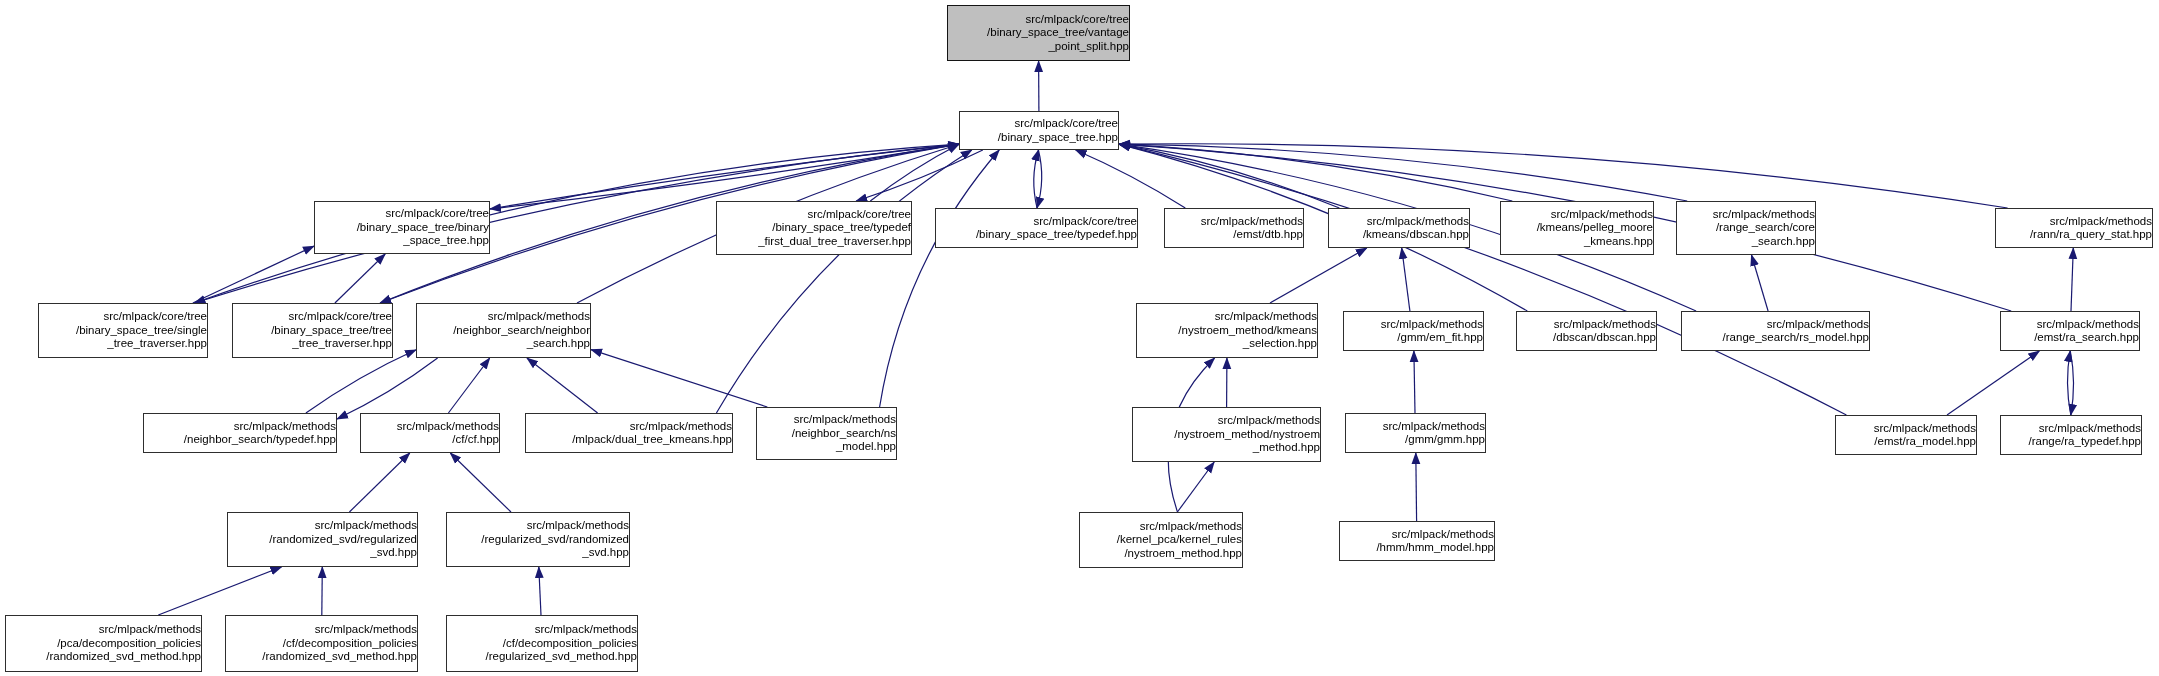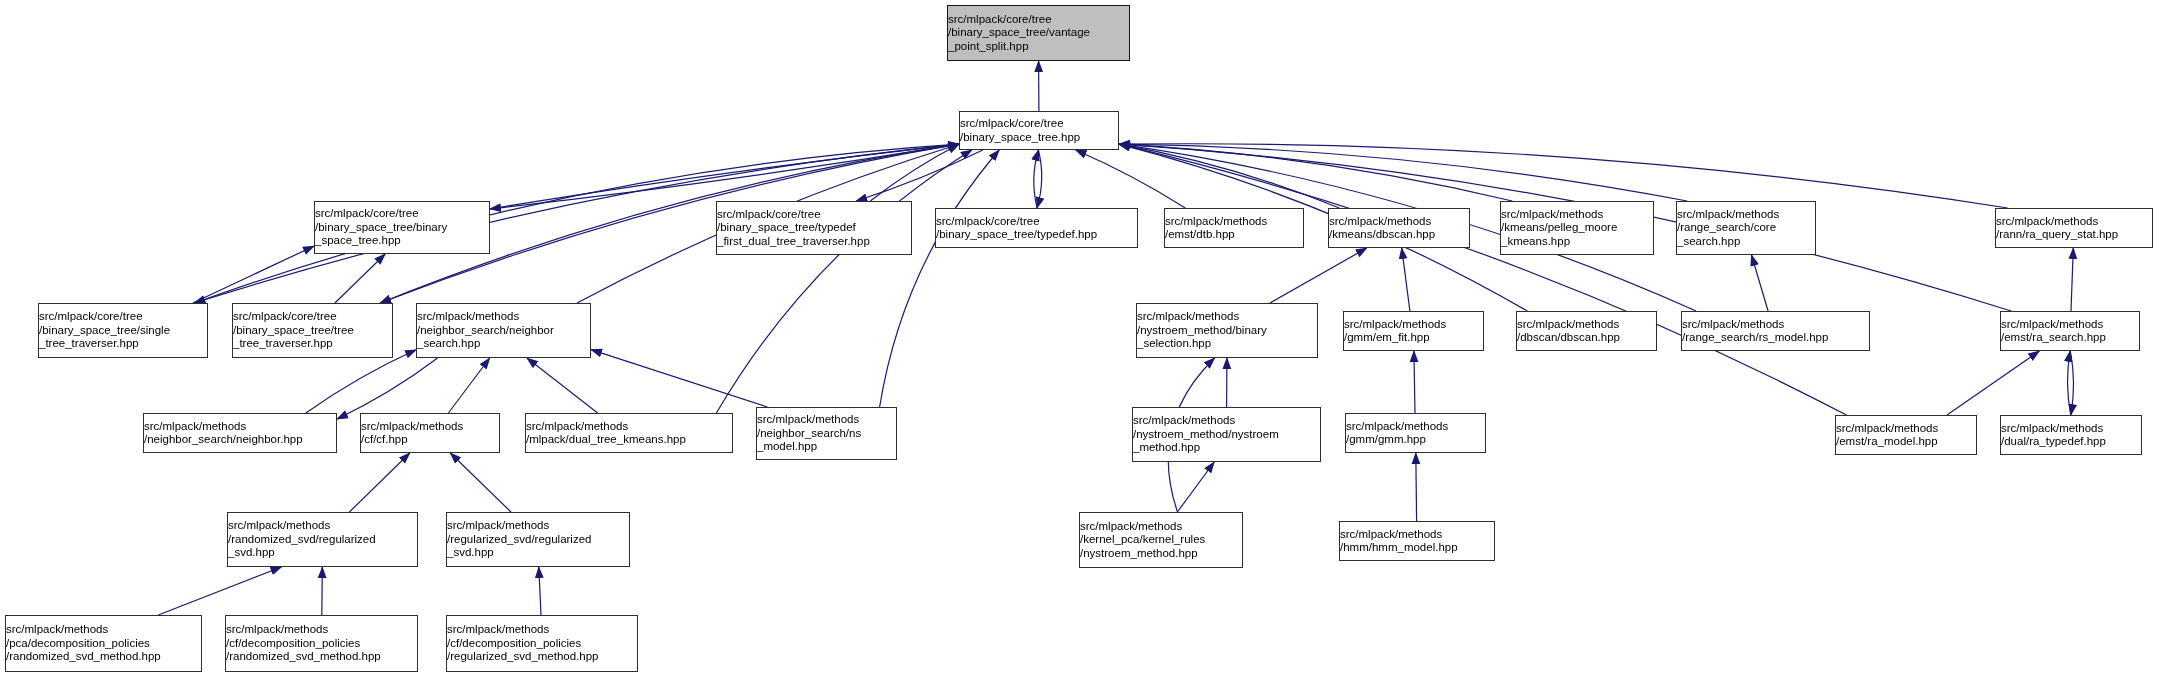--- a/index.html
+++ b/index.html
@@ -12,21 +12,21 @@
   }
   #edge-layer{position:absolute;left:0;top:0;z-index:0;}
   .node{
     position:absolute;
     box-sizing:border-box;
     background:#ffffff;
     border:1px solid #2e2e2e;
     display:flex;
     flex-direction:column;
     justify-content:center;
-    align-items:flex-start;
+    align-items:flex-end;
     text-align:center;
     font-size:11.5px;
     line-height:13.4px;
     color:#000000;
     z-index:1;
     cursor:pointer;
     white-space:nowrap;
   }
   .node.highlight{
     background:#bfbfbf;
@@ -150,42 +150,42 @@
         <div class="line">/binary_space_tree/tree</div>
         <div class="line">_tree_traverser.hpp</div>
       </div>
       <div class="node" style="left: 416px; top: 303px; width: 175px; height: 55px; background: rgb(255, 255, 255);">
         <div class="line">src/mlpack/methods</div>
         <div class="line">/neighbor_search/neighbor</div>
         <div class="line">_search.hpp</div>
       </div>
       <div class="node" style="left: 1136px; top: 303px; width: 182px; height: 55px; background: rgb(255, 255, 255);">
         <div class="line">src/mlpack/methods</div>
-        <div class="line">/nystroem_method/binary</div>
+        <div class="line">/nystroem_method/kmeans</div>
         <div class="line">_selection.hpp</div>
       </div>
       <div class="node" style="left: 1343px; top: 311px; width: 141px; height: 40px; background: rgb(255, 255, 255);">
         <div class="line">src/mlpack/methods</div>
         <div class="line">/gmm/em_fit.hpp</div>
       </div>
       <div class="node" style="left: 1516px; top: 311px; width: 141px; height: 40px; background: rgb(255, 255, 255);">
         <div class="line">src/mlpack/methods</div>
         <div class="line">/dbscan/dbscan.hpp</div>
       </div>
       <div class="node" style="left: 1681px; top: 311px; width: 189px; height: 40px; background: rgb(255, 255, 255);">
         <div class="line">src/mlpack/methods</div>
         <div class="line">/range_search/rs_model.hpp</div>
       </div>
       <div class="node" style="left: 2000px; top: 311px; width: 140px; height: 40px; background: rgb(255, 255, 255);">
         <div class="line">src/mlpack/methods</div>
         <div class="line">/emst/ra_search.hpp</div>
       </div>
       <div class="node" style="left: 143px; top: 413px; width: 194px; height: 40px; background: rgb(255, 255, 255);">
         <div class="line">src/mlpack/methods</div>
-        <div class="line">/neighbor_search/neighbor.hpp</div>
+        <div class="line">/neighbor_search/typedef.hpp</div>
       </div>
       <div class="node" style="left: 360px; top: 413px; width: 140px; height: 40px; background: rgb(255, 255, 255);">
         <div class="line">src/mlpack/methods</div>
         <div class="line">/cf/cf.hpp</div>
       </div>
       <div class="node" style="left: 525px; top: 413px; width: 208px; height: 40px; background: rgb(255, 255, 255);">
         <div class="line">src/mlpack/methods</div>
         <div class="line">/mlpack/dual_tree_kmeans.hpp</div>
       </div>
       <div class="node" style="left: 756px; top: 407px; width: 141px; height: 53px; background: rgb(255, 255, 255);">
@@ -201,30 +201,30 @@
       <div class="node" style="left: 1345px; top: 413px; width: 141px; height: 40px; background: rgb(255, 255, 255);">
         <div class="line">src/mlpack/methods</div>
         <div class="line">/gmm/gmm.hpp</div>
       </div>
       <div class="node" style="left: 1835px; top: 415px; width: 142px; height: 40px; background: rgb(255, 255, 255);">
         <div class="line">src/mlpack/methods</div>
         <div class="line">/emst/ra_model.hpp</div>
       </div>
       <div class="node" style="left: 2000px; top: 415px; width: 142px; height: 40px; background: rgb(255, 255, 255);">
         <div class="line">src/mlpack/methods</div>
-        <div class="line">/dual/ra_typedef.hpp</div>
+        <div class="line">/range/ra_typedef.hpp</div>
       </div>
       <div class="node" style="left: 227px; top: 512px; width: 191px; height: 55px; background: rgb(255, 255, 255);">
         <div class="line">src/mlpack/methods</div>
         <div class="line">/randomized_svd/regularized</div>
         <div class="line">_svd.hpp</div>
       </div>
       <div class="node" style="left: 446px; top: 512px; width: 184px; height: 55px; background: rgb(255, 255, 255);">
         <div class="line">src/mlpack/methods</div>
-        <div class="line">/regularized_svd/regularized</div>
+        <div class="line">/regularized_svd/randomized</div>
         <div class="line">_svd.hpp</div>
       </div>
       <div class="node" style="left: 1079px; top: 512px; width: 164px; height: 56px; background: rgb(255, 255, 255);">
         <div class="line">src/mlpack/methods</div>
         <div class="line">/kernel_pca/kernel_rules</div>
         <div class="line">/nystroem_method.hpp</div>
       </div>
       <div class="node" style="left: 1339px; top: 521px; width: 156px; height: 40px; background: rgb(255, 255, 255);">
         <div class="line">src/mlpack/methods</div>
         <div class="line">/hmm/hmm_model.hpp</div>

